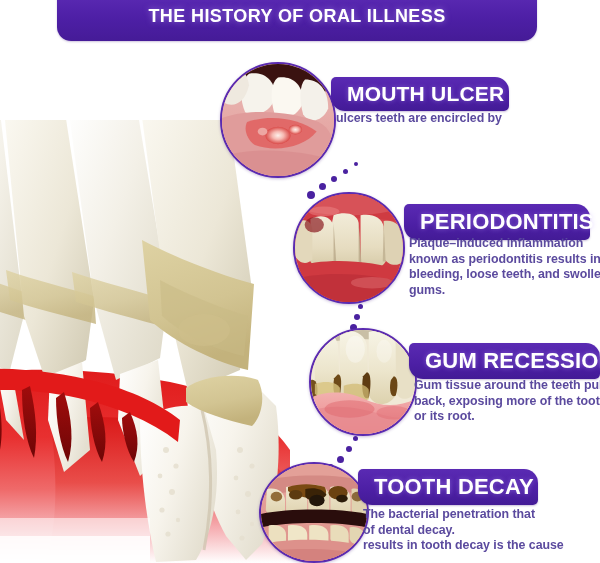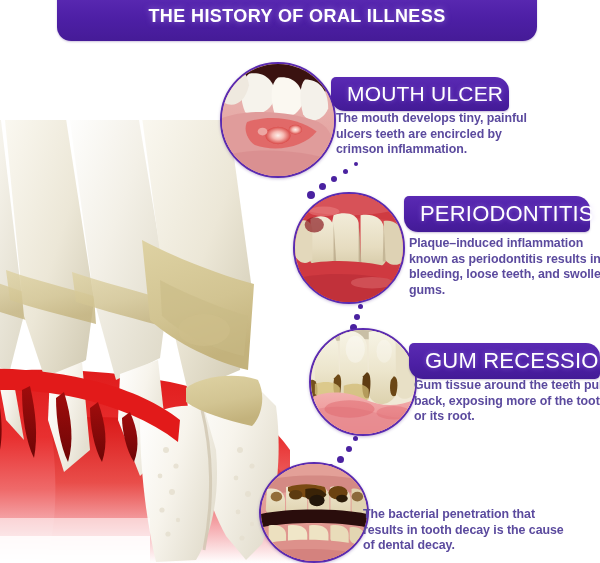--- a/index.html
+++ b/index.html
@@ -45,21 +45,21 @@
   .badge{
     position:absolute;height:34px;
     background:linear-gradient(180deg,#5a2ab3 0%,#4c1fa4 60%,#431b96 100%);
     border-radius:5px 14px 5px 14px;
     display:flex;align-items:center;
     padding:0 16px;
     box-sizing:border-box;
     box-shadow:0 1px 2px rgba(60,20,120,.28);
   }
   .badge .bt{
-    color:#fff;font-size:21px;font-weight:normal;letter-spacing:.2px;white-space:nowrap;
+    color:#fff;font-size:21px;font-weight:bold;letter-spacing:.2px;white-space:nowrap;
     text-shadow:0 0 5px rgba(190,160,255,.45);
   }
   .badge.big{height:36px;}
   .badge.big .bt{font-size:22px;}
 
   
   .copy{
     position:absolute;
     color:#5b4a9e;
     font-size:12.4px;
@@ -220,23 +220,21 @@
 
       <path d="M0 96 C30 86 80 88 116 100 L116 116 H0 Z" fill="#d78c8d" opacity=".7"></path>
     </svg>
   </div>
 
   <div class="badge" style="left:331px;top:77px;width:178px;">
     <span class="bt">MOUTH ULCER</span>
   </div>
 
   <div class="copy" style="left:336px;top:111px;width:240px;">
-    <div>The mouth develops tiny, painful</div>
     <div>ulcers teeth are encircled by</div>
-    <div>crimson inflammation.</div>
   </div>
 
   <div class="dots" style="left:298px;top:160px;width:60px;height:50px;">
     <i style="left:56px;top:2px;width:4px;height:4px;"></i>
     <i style="left:45px;top:9px;width:5px;height:5px;"></i>
     <i style="left:33px;top:16px;width:6px;height:6px;"></i>
     <i style="left:21px;top:23px;width:7px;height:7px;"></i>
     <i style="left:9px;top:31px;width:8px;height:8px;"></i>
   </div>
 
@@ -273,21 +271,21 @@
       <ellipse cx="20" cy="32" rx="10" ry="8" fill="#8c1d22" opacity=".7"></ellipse>
 
       <path d="M0 76 C28 66 78 68 112 80 L112 112 H0 Z" fill="#cf3940"></path>
       <path d="M0 88 C30 80 80 82 112 92 L112 112 H0 Z" fill="#c1313a"></path>
 
       <ellipse cx="30" cy="18" rx="16" ry="5" fill="#f08c8c" opacity=".45"></ellipse>
       <ellipse cx="80" cy="92" rx="22" ry="6" fill="#ef8a8a" opacity=".35"></ellipse>
     </svg>
   </div>
 
-  <div class="badge big" style="left:404px;top:196px;width:186px;align-items:center;">
+  <div class="badge big" style="left:404px;top:204px;width:186px;align-items:center;">
     <span class="bt">PERIODONTITIS</span>
   </div>
 
   <div class="copy" style="left:409px;top:236px;width:200px;">
     <div>Plaque–induced inflammation</div>
     <div>known as periodontitis results in</div>
     <div>bleeding, loose teeth, and swollen</div>
     <div>gums.</div>
   </div>
 
@@ -395,24 +393,27 @@
       <path d="M28 64 C40 62 48 66 48 74 L48 86 C40 90 30 88 28 80 Z" fill="#f0e6c8"></path>
       <path d="M50 64 C62 62 70 66 70 74 L70 86 C62 90 52 88 50 80 Z" fill="#eee3c4"></path>
       <path d="M72 64 C83 62 91 66 91 74 L91 84 C83 88 74 86 72 78 Z" fill="#e9dcba"></path>
       <path d="M92 66 C100 64 107 68 108 76 L108 82 C102 86 94 84 92 78 Z" fill="#e3d6b2"></path>
 
       <path d="M0 84 C30 76 80 78 110 86 L110 101 H0 Z" fill="#dd918b"></path>
       <path d="M0 92 C30 86 80 88 110 94 L110 101 H0 Z" fill="#d4827e"></path>
     </svg>
   </div>
 
+  <div class="badge big" style="left:358px;top:469px;width:180px;">
+    <span class="bt">TOOTH DECAY</span>
+  </div>
 
   <div class="copy" style="left:363px;top:507px;width:215px;">
     <div>The bacterial penetration that</div>
+    <div>of dental decay.</div>
     <div>results in tooth decay is the cause</div>
-    <div>of dental decay.</div>
   </div>
 
   <div class="title-banner">
     <span class="t">THE HISTORY OF ORAL ILLNESS</span>
   </div>
 
 </div>
 
 </body></html>

